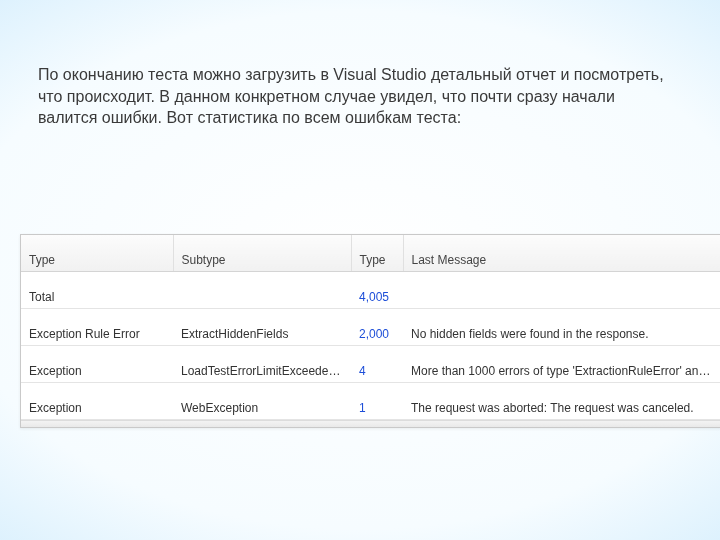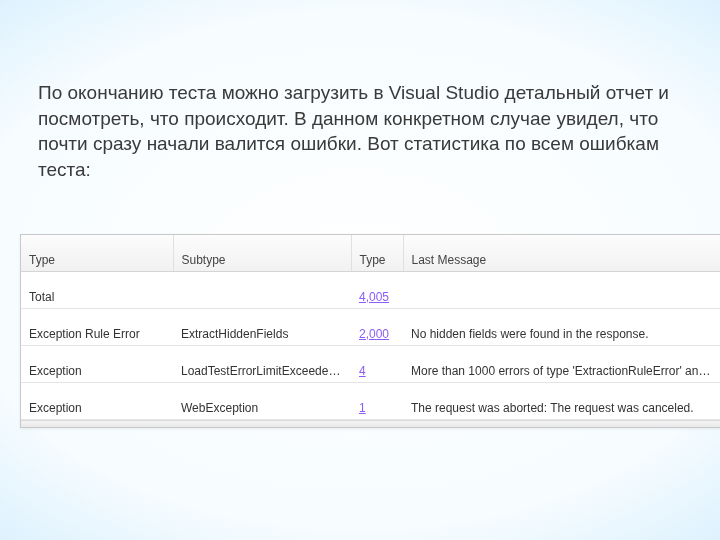--- a/index.html
+++ b/index.html
@@ -13,23 +13,23 @@
   }
   .slide {
     position: relative;
     width: 720px;
     height: 540px;
     box-sizing: border-box;
   }
   .intro {
     position: absolute;
     left: 38px;
-    top: 80px;
+    top: 64px;
     width: 640px;
-    font-size: 19px;
+    font-size: 16px;
     line-height: 1.35;
     color: #3a3a3a;
   }
   .errors-panel {
     position: absolute;
     left: 20px;
     top: 234px;
     width: 700px;
     background: #ffffff;
     border: 1px solid #c9c9c9;
@@ -65,22 +65,21 @@
     border-right: 1px solid #e0e0e0;
     color: #444;
     font-size: 12px;
   }
   table.err th:last-child { border-right: none; }
   .col-type    { width: 152px; }
   .col-subtype { width: 178px; }
   .col-count   { width: 52px;  }
   .col-msg     { }
   .count-link {
-    color: #8b5cf6;
-    text-decoration: underline;
+    color: #1d4ed8;
     cursor: pointer;
   }
   .panel-footer {
     height: 6px;
     background: linear-gradient(#f3f3f3, #e9e9e9);
     border-top: 1px solid #dcdcdc;
   }
 </style>
 </head>
 <body>

